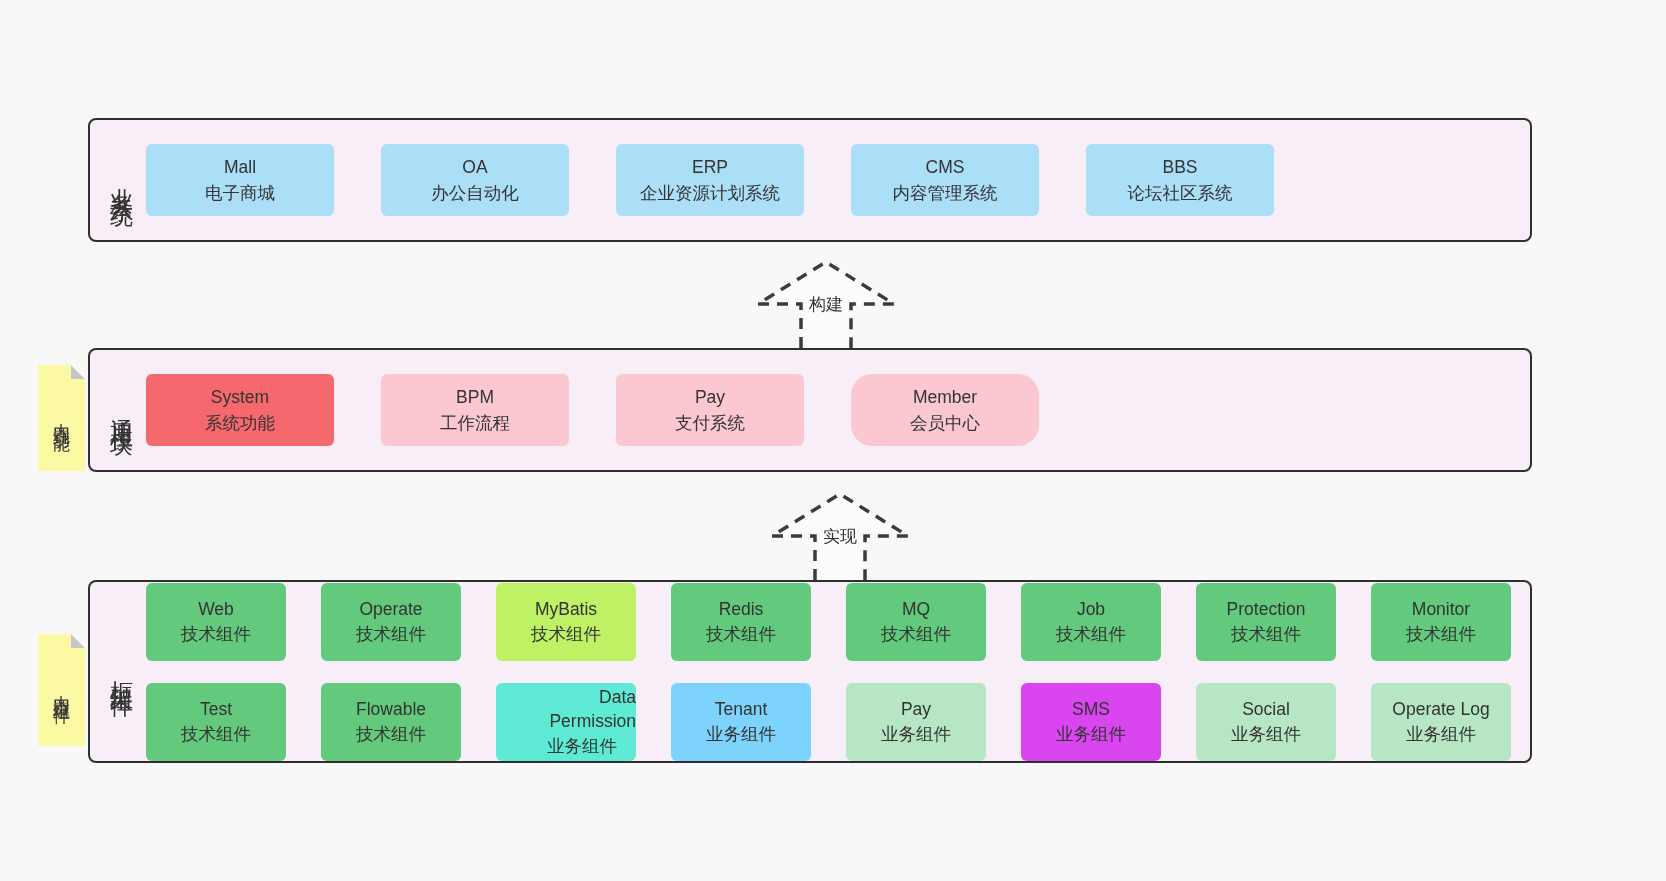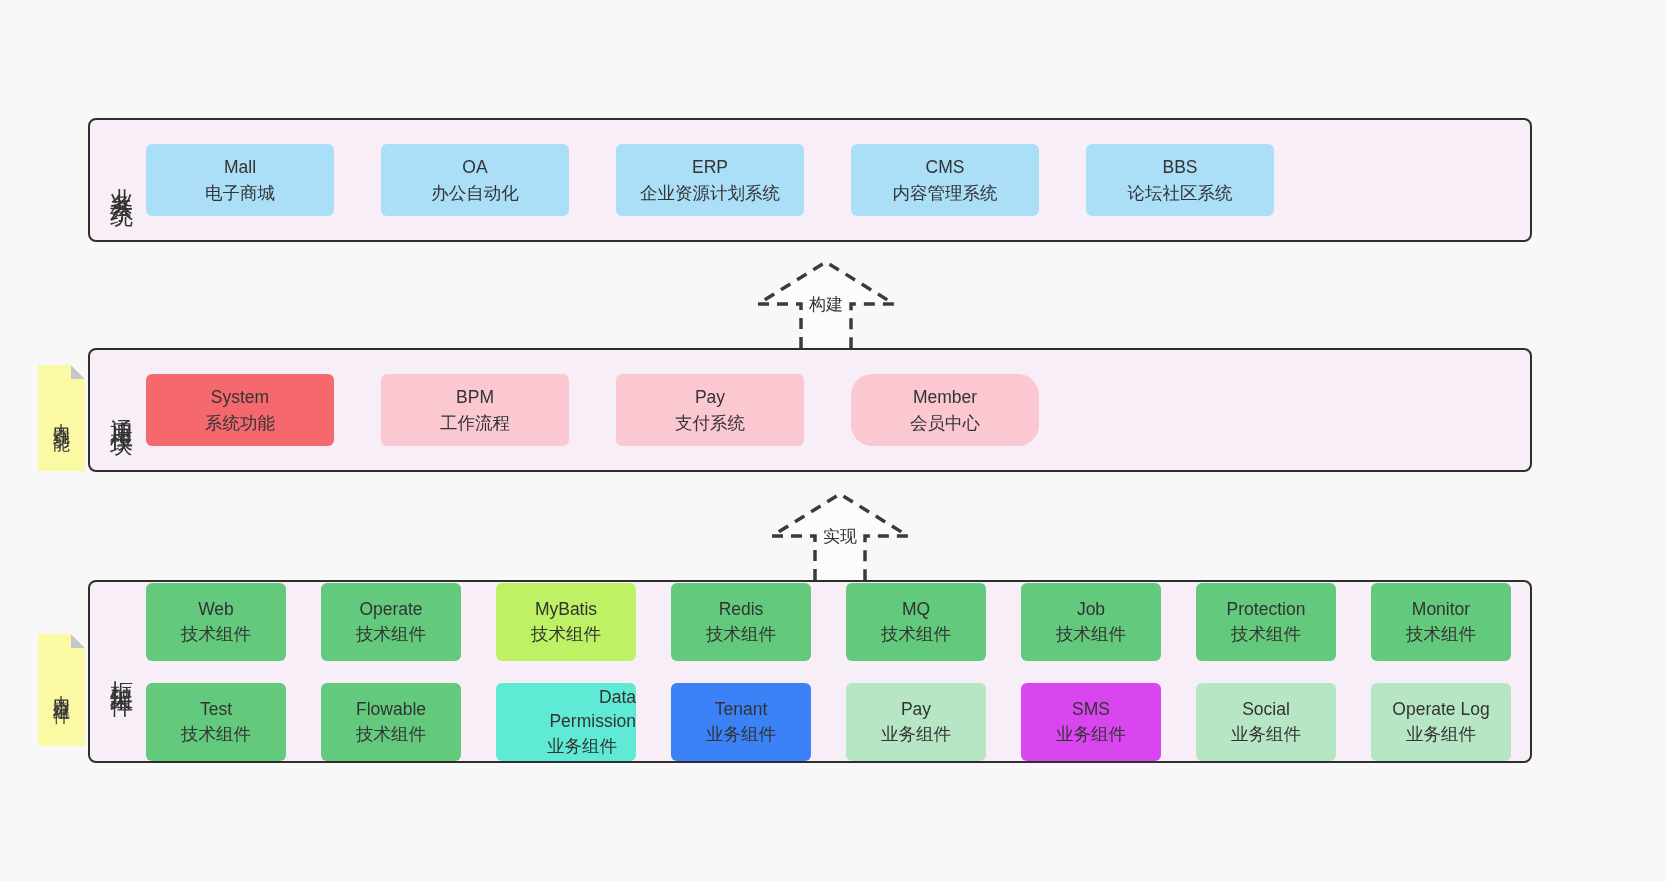--- a/index.html
+++ b/index.html
@@ -220,21 +220,21 @@
           <div>技术组件</div>
         </div>
         <div class="box" style="background: rgb(99, 201, 124);">
           <div>Flowable</div>
           <div>技术组件</div>
         </div>
         <div class="box" style="background: #5eead4; padding-left: 32px;">
           <div>Data Permission</div>
           <div>业务组件</div>
         </div>
-        <div class="box" style="background: #3b82f6;">
+        <div class="box" style="background: #7dd3fc;">
           <div>Tenant</div>
           <div>业务组件</div>
         </div>
         <div class="box" style="background: rgb(182, 230, 195);">
           <div>Pay</div>
           <div>业务组件</div>
         </div>
         <div class="box" style="background: #d946ef;">
           <div>SMS</div>
           <div>业务组件</div>

